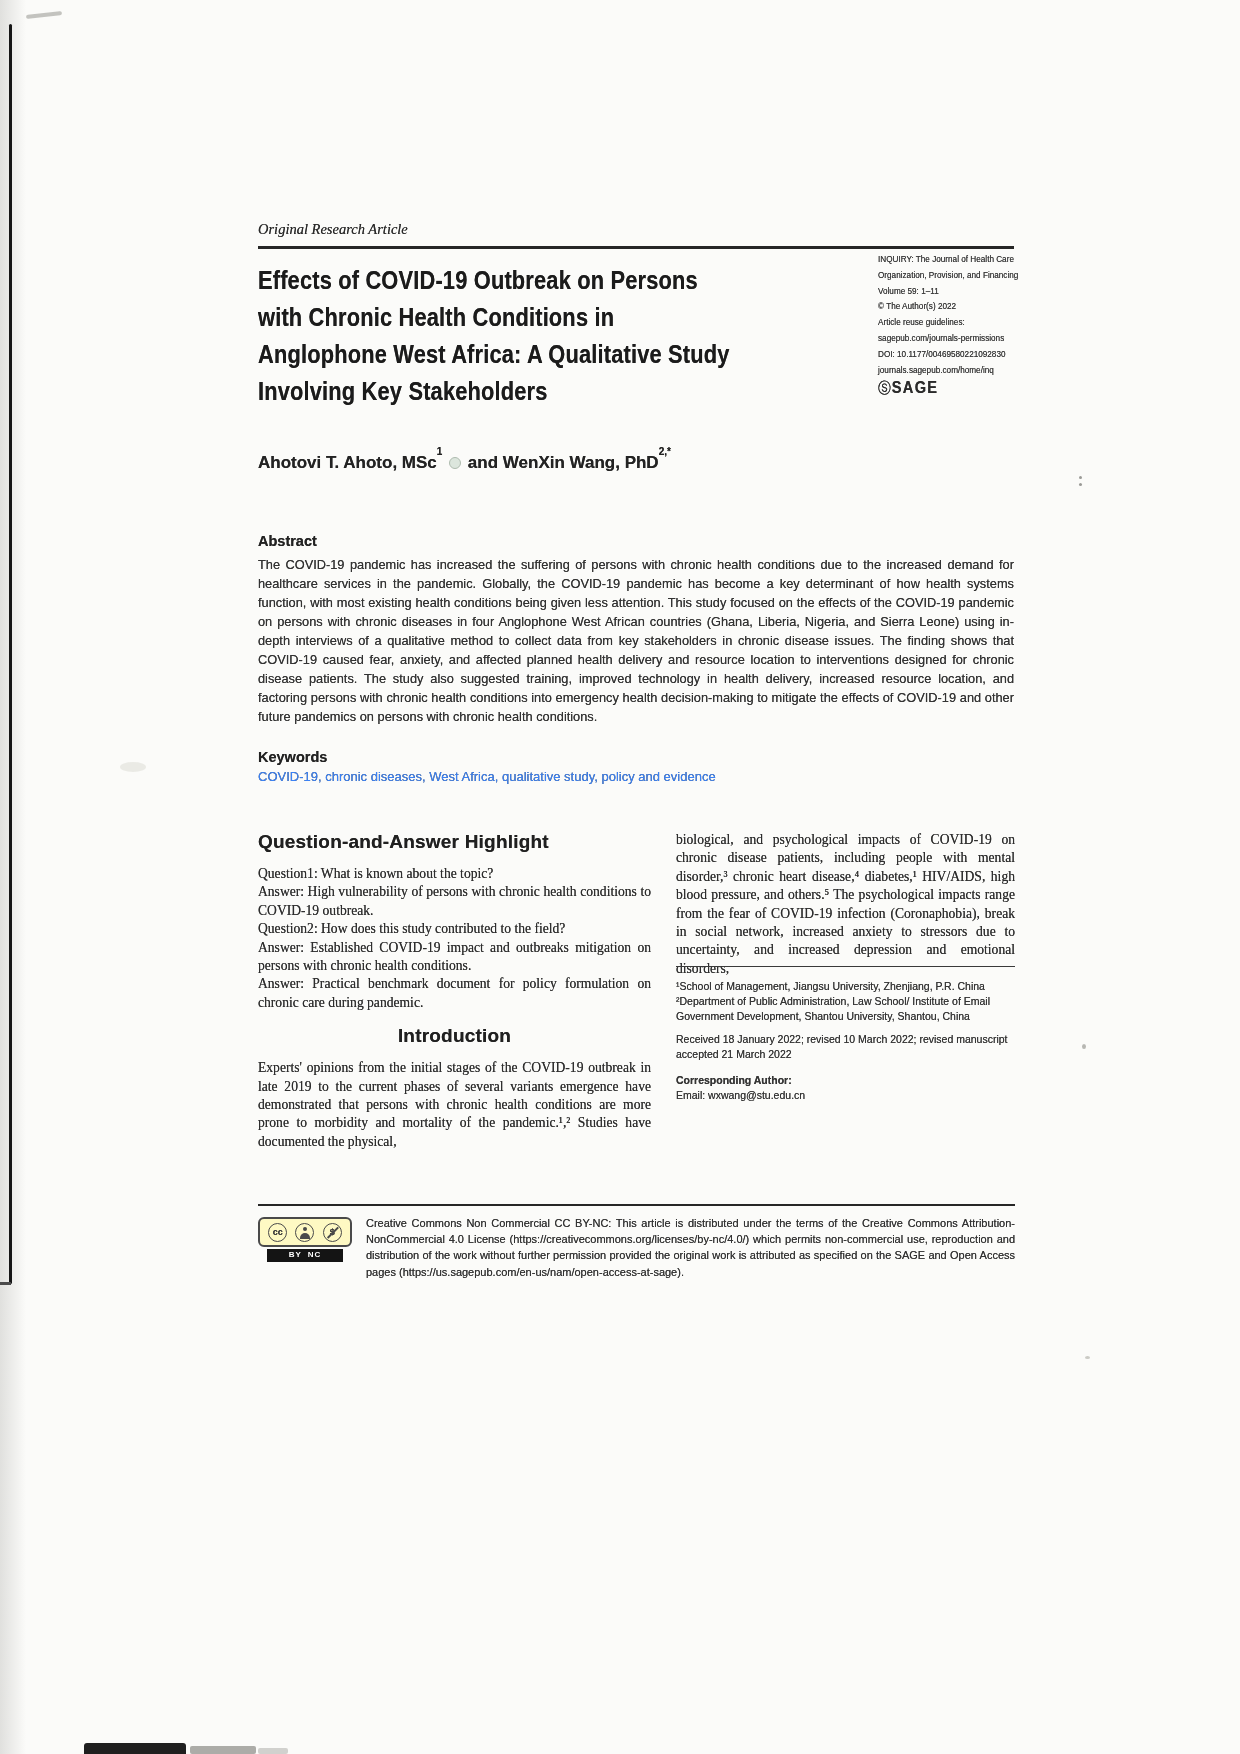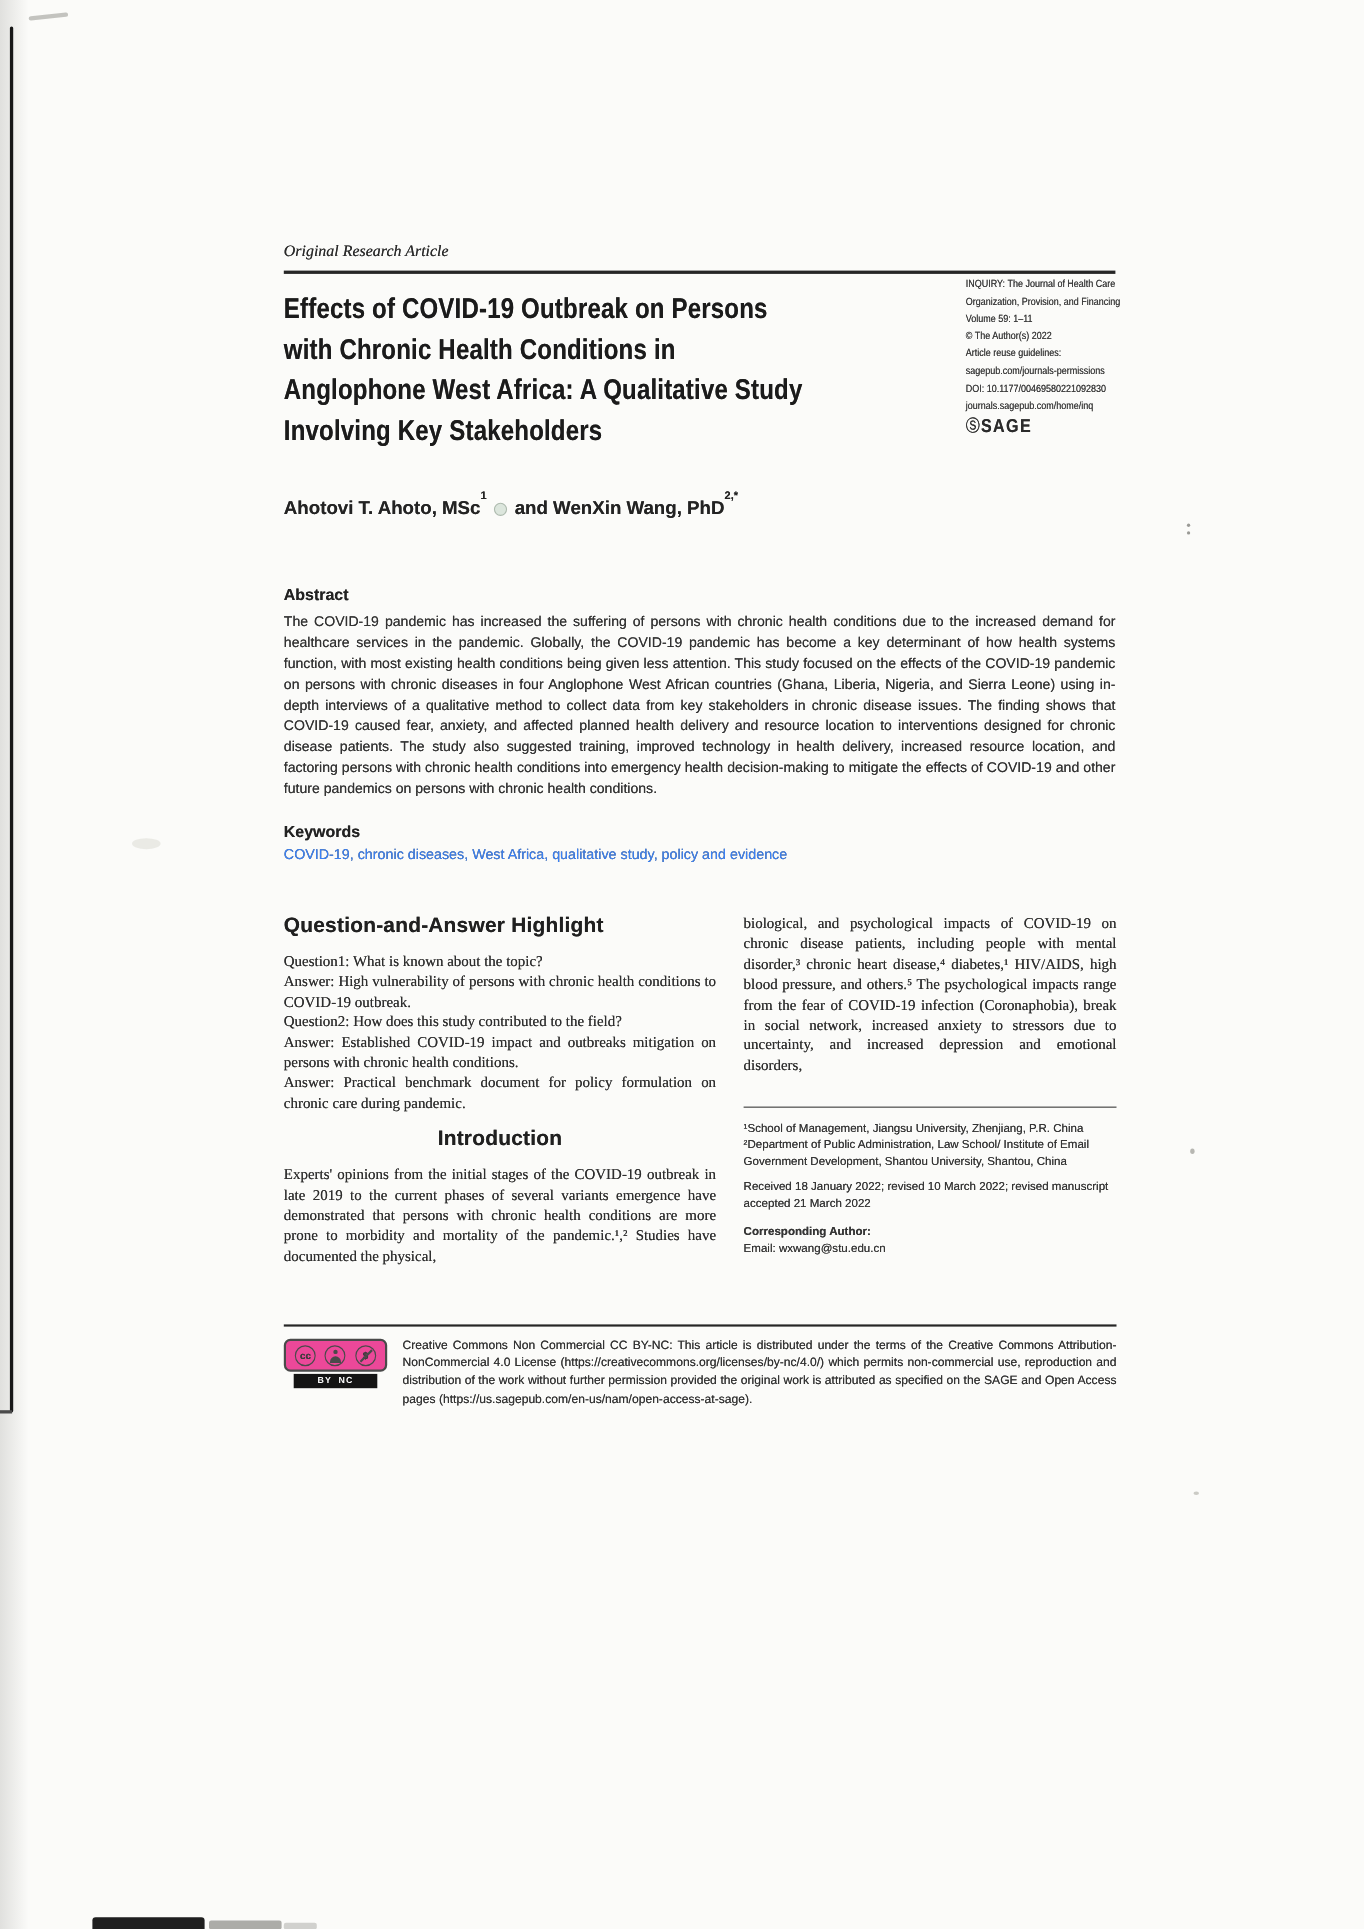--- a/index.html
+++ b/index.html
@@ -60,31 +60,31 @@
   
   .col-left { left:258px; top:831px; width:393px; }
   .col-right { left:676px; top:831px; width:339px; }
   .col-heading { font-weight:700; font-size:19px; color:#202020; letter-spacing:.2px; }
   .body-text { font-size:13.6px; line-height:18.4px; text-align:justify; color:#2e2e2e; }
   .qa-list { margin-top:12px; }
   .intro-heading { margin-top:13px;text-align:center; }
   .intro-para { margin-top:12px; }
 
   
-  .footnote-block { left:676px; top:1006px; width:339px; border-top:1.5px solid #3a3a3a; padding-top:12px;
+  .footnote-block { left:676px; top:966px; width:339px; border-top:1.5px solid #3a3a3a; padding-top:12px;
     font-family:"Liberation Sans", sans-serif; font-size:10.5px; line-height:15px; color:#353535; }
   .fn-received { margin-top:8px; }
   .fn-corr-head { margin-top:11px; font-weight:700; }
 
   
   .license-block { left:258px; top:1204px; width:757px; border-top:2.5px solid #262626; padding-top:9px;
     font-family:"Liberation Sans", sans-serif; font-size:11px; line-height:16.2px; color:#333; text-align:justify; }
   .license-block::after { content:""; display:block; clear:both; }
   .cc-badge { float:left; width:94px; margin:2px 14px 4px 0; }
-  .cc-box { border:2px solid #4a4a4a; border-radius:6px; height:30px; background:#ec4899;
+  .cc-box { border:2px solid #4a4a4a; border-radius:6px; height:30px; background:#fef9c3;
     display:flex; align-items:center; justify-content:space-around; padding:0 4px; }
   .cc-circle { position:relative; width:19px; height:19px; border:1.5px solid #4a4a4a; border-radius:50%;
     display:flex; align-items:center; justify-content:center; font-size:9px; font-weight:700; color:#3e3e3e; }
   .p-head { position:absolute; top:3px; left:7px; width:4px; height:4px; background:#4a4a4a; border-radius:50%; }
   .p-body { position:absolute; bottom:2px; left:4px; width:10px; height:6px; background:#4a4a4a;
     border-radius:5px 5px 0 0; }
   .nc-slash { position:absolute; width:1.5px; height:15px; background:#4a4a4a; transform:rotate(45deg); }
   .cc-bar { width:76px; margin:2px auto 0; background:#141414; color:#fff; height:13px;
     display:flex; align-items:center; justify-content:center; gap:6px;
     font-size:8px; font-weight:700; letter-spacing:1px; text-shadow:none; }

